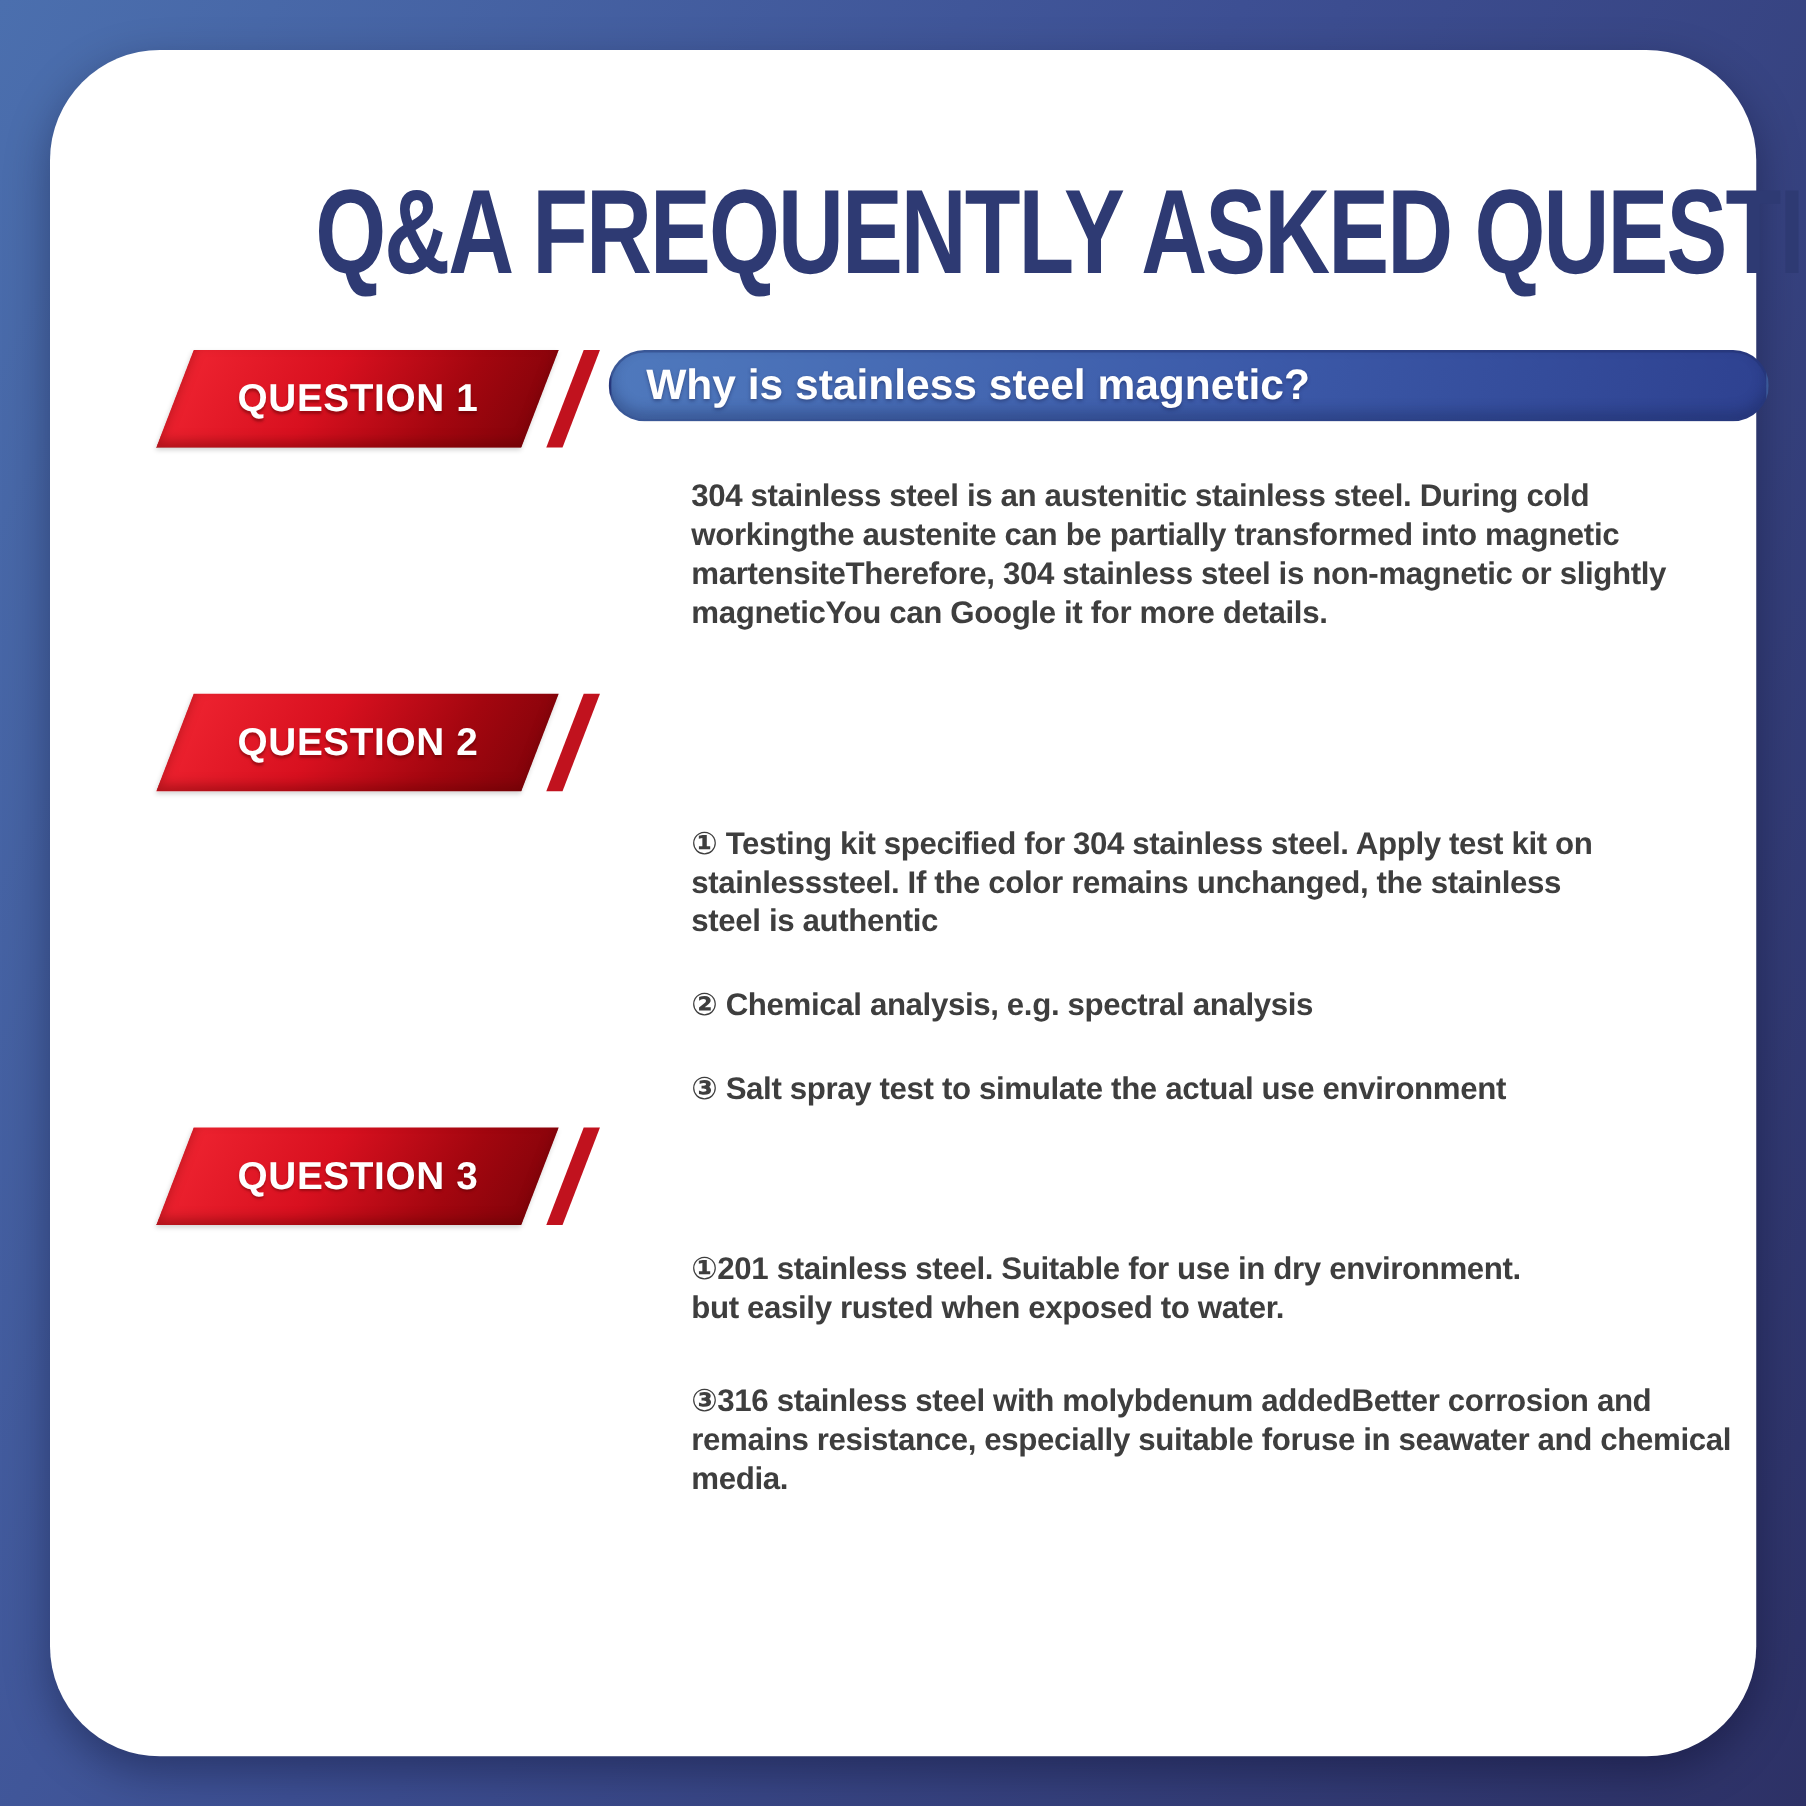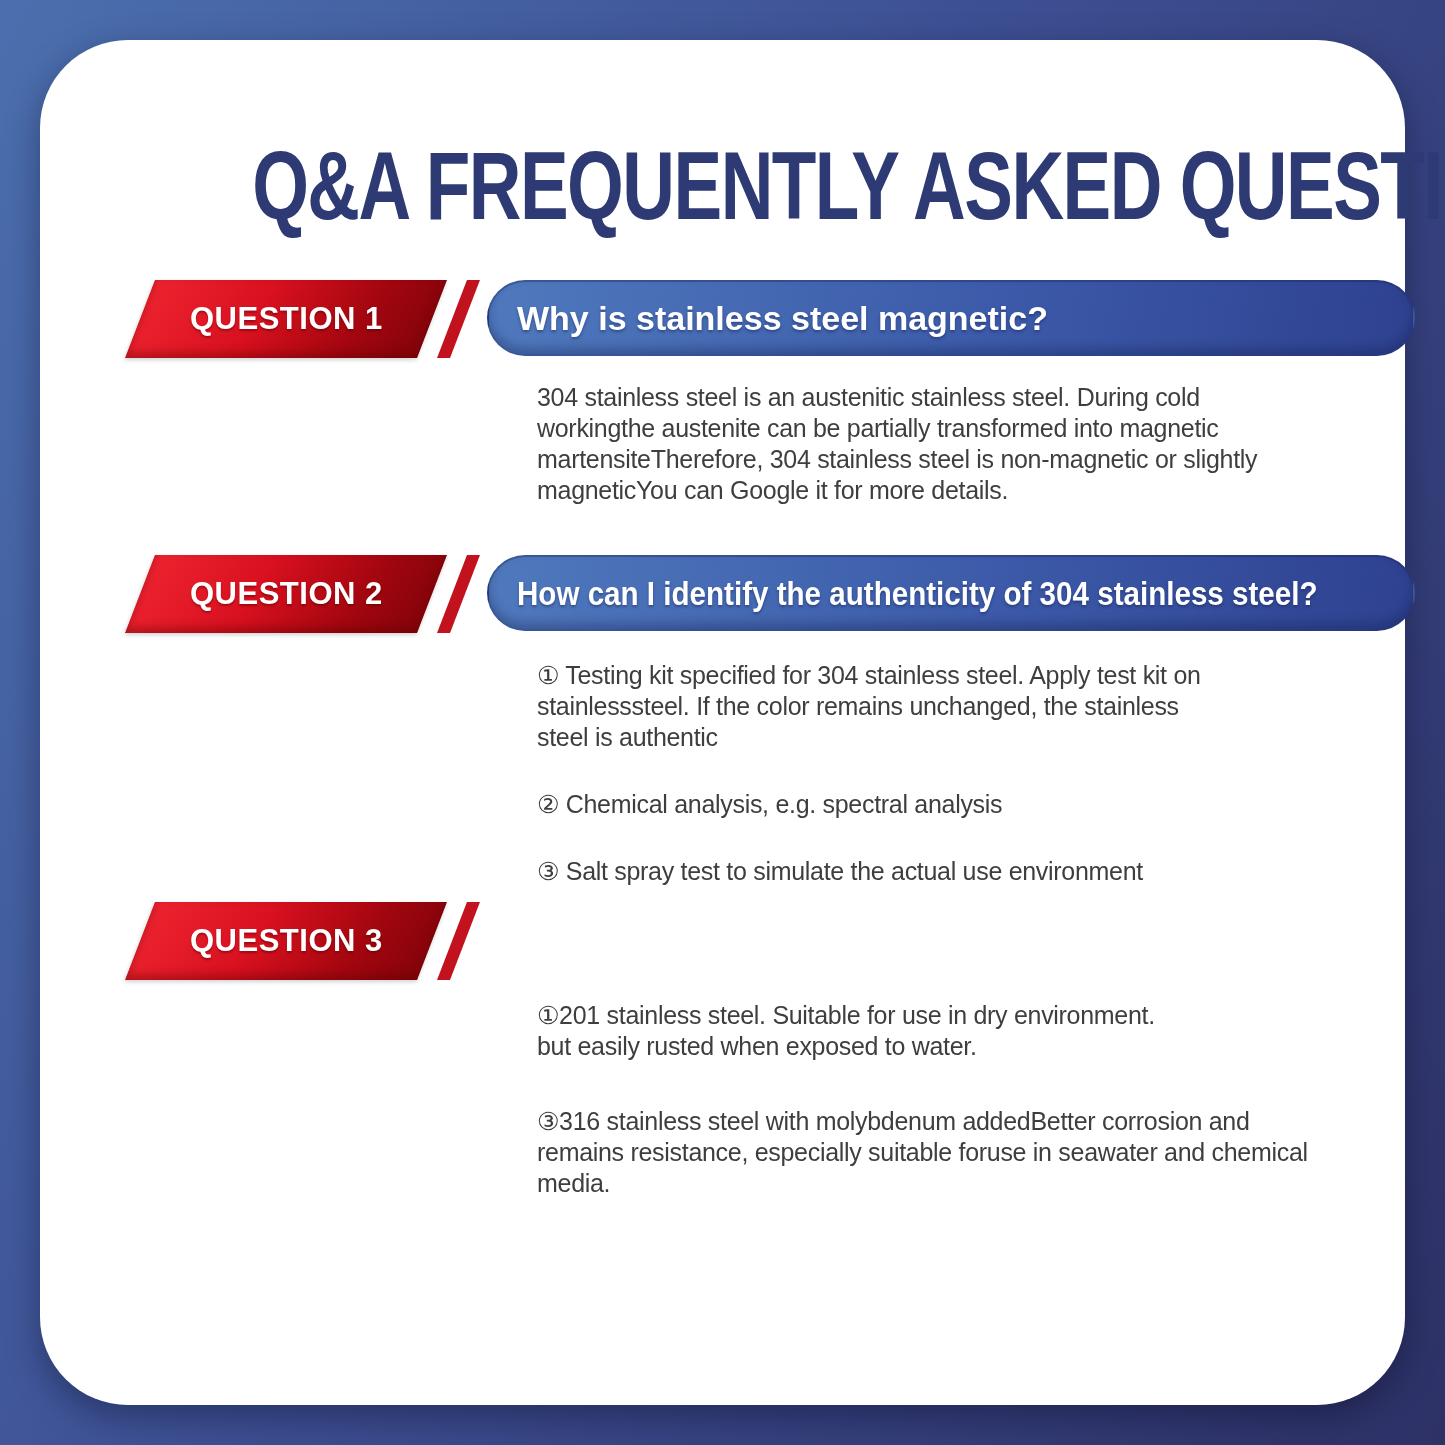--- a/index.html
+++ b/index.html
@@ -37,21 +37,21 @@
     display:inline-block;transform:skewX(21deg);
     color:var(--badge-text);font-size:31px;font-weight:bold;letter-spacing:.5px;
     text-shadow:0 2px 2px rgba(70,0,0,.4);
   }
   .slash{
     position:absolute;left:412px;top:0;width:13px;height:78px;
     transform:skewX(-21deg);
     background:var(--slash-red);
   }
   .banner{
-    position:absolute;left:447px;top:0;width:928px;height:76px;
+    position:absolute;left:447px;top:0;width:928px;height:57px;
     border-radius:40px;box-sizing:border-box;
     background:linear-gradient(100deg,var(--banner-blue-left) 0%,#3c5aa9 55%,var(--banner-blue-right) 100%);
     border:2px solid rgba(28,40,96,.40);
     box-shadow:inset 0 -6px 10px rgba(18,28,70,.30);
     display:flex;align-items:center;
     padding-left:28px;overflow:hidden;
   }
   .banner-text{
     color:var(--banner-text);font-size:34px;font-weight:bold;white-space:nowrap;
     transform-origin:left center;
@@ -59,21 +59,21 @@
   }
   .bt1{transform:scaleX(1);}
   .bt2{transform:scaleX(.87);}
   .bt3{transform:scaleX(.90);}
   .answer{
     position:absolute;left:497px;width:905px;
     color:var(--body-text);
     font-size:25px;line-height:31px;letter-spacing:-.3px;
   }
   .a1{top:342px}.a2{top:620px}.a3{top:960px}
-  .answer p{margin:0 0 36px;white-space:pre-wrap;}
+  .answer p{margin:0 16px 36px;white-space:pre-wrap;font-weight:bold;}
   .a3 p{margin-bottom:44px;}
 </style>
 </head>
 <body>
 
 <div class="stage">
   <div class="card">
 
     <h1 class="title"><span class="title-inner">Q&amp;A FREQUENTLY ASKED QUESTIONS</span></h1>
 
@@ -92,23 +92,20 @@
 workingthe austenite can be partially transformed into magnetic
 martensiteTherefore, 304 stainless steel is non-magnetic or slightly
 magneticYou can Google it for more details.</p>
     </div>
 
     <section class="qa-row row2">
       <div class="badge">
         <span class="badge-label">QUESTION 2</span>
       </div>
       <div class="slash"></div>
-      <div class="banner">
-        <span class="banner-text bt2">How can I identify the authenticity of 304 stainless steel?</span>
-      </div>
     </section>
 
     <div class="answer a2">
       <p>① Testing kit specified for 304 stainless steel. Apply test kit on
 stainlesssteel. If the color remains unchanged, the stainless
 steel is authentic</p>
       <p>② Chemical analysis, e.g. spectral analysis</p>
       <p>③ Salt spray test to simulate the actual use environment</p>
     </div>
 

